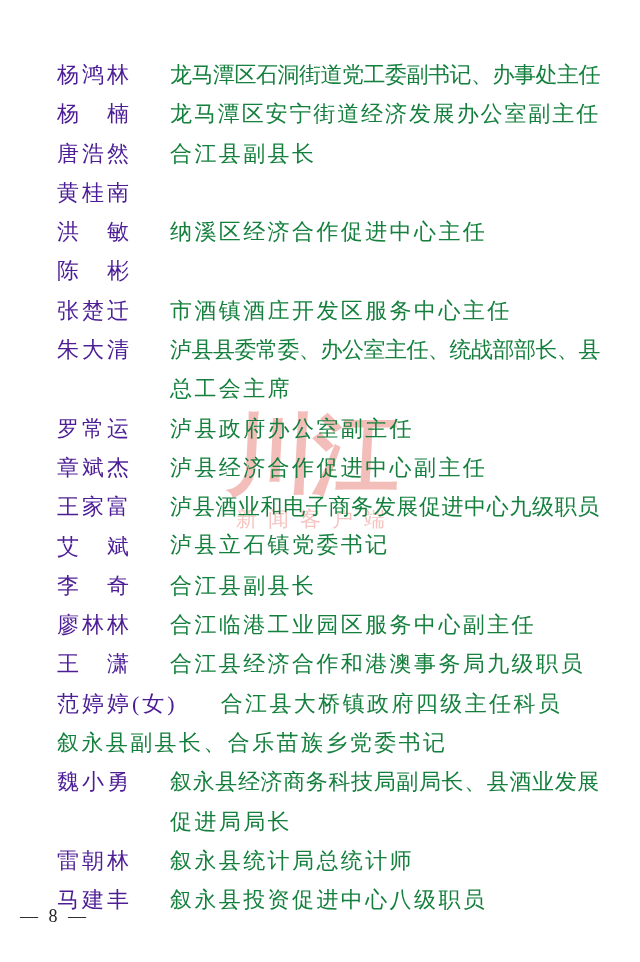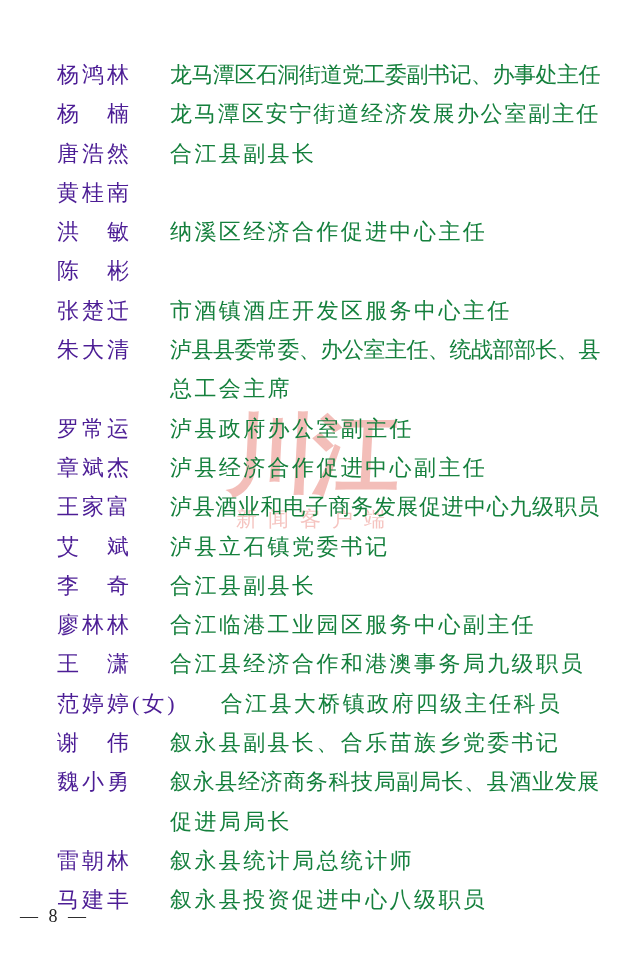--- a/index.html
+++ b/index.html
@@ -142,21 +142,21 @@
       </div>
       <div class="row">
         <span class="name">王家富</span>
         <div class="pos">
           <div class="pos-line" style="letter-spacing: 0.63px;">泸县酒业和电子商务发展促进中心九级职员</div>
         </div>
       </div>
       <div class="row">
         <span class="name">艾　斌</span>
         <div class="pos">
-          <div class="pos-line" style="letter-spacing: 2.4px;">泸县立石镇党委书记</div>
+          <div class="pos-line" style="letter-spacing: 2.4px; font-family: Liberation Mono, monospace;">泸县立石镇党委书记</div>
         </div>
       </div>
       <div class="row">
         <span class="name">李　奇</span>
         <div class="pos">
           <div class="pos-line" style="letter-spacing: 2.4px;">合江县副县长</div>
         </div>
       </div>
       <div class="row">
         <span class="name">廖林林</span>
@@ -170,21 +170,20 @@
           <div class="pos-line" style="letter-spacing: 2.4px;">合江县经济合作和港澳事务局九级职员</div>
         </div>
       </div>
       <div class="row">
         <span class="name">范婷婷(女)</span>
         <div class="pos">
           <div class="pos-line" style="letter-spacing: 2.4px; margin-left: 43px;">合江县大桥镇政府四级主任科员</div>
         </div>
       </div>
       <div class="row">
-        <span class="name">谢　伟</span>
         <div class="pos">
           <div class="pos-line" style="letter-spacing: 2.4px;">叙永县副县长、合乐苗族乡党委书记</div>
         </div>
       </div>
       <div class="row">
         <span class="name">魏小勇</span>
         <div class="pos">
           <div class="pos-line" style="letter-spacing: 0.63px;">叙永县经济商务科技局副局长、县酒业发展</div>
           <div class="pos-line" style="letter-spacing: 2.4px;">促进局局长</div>
         </div>

